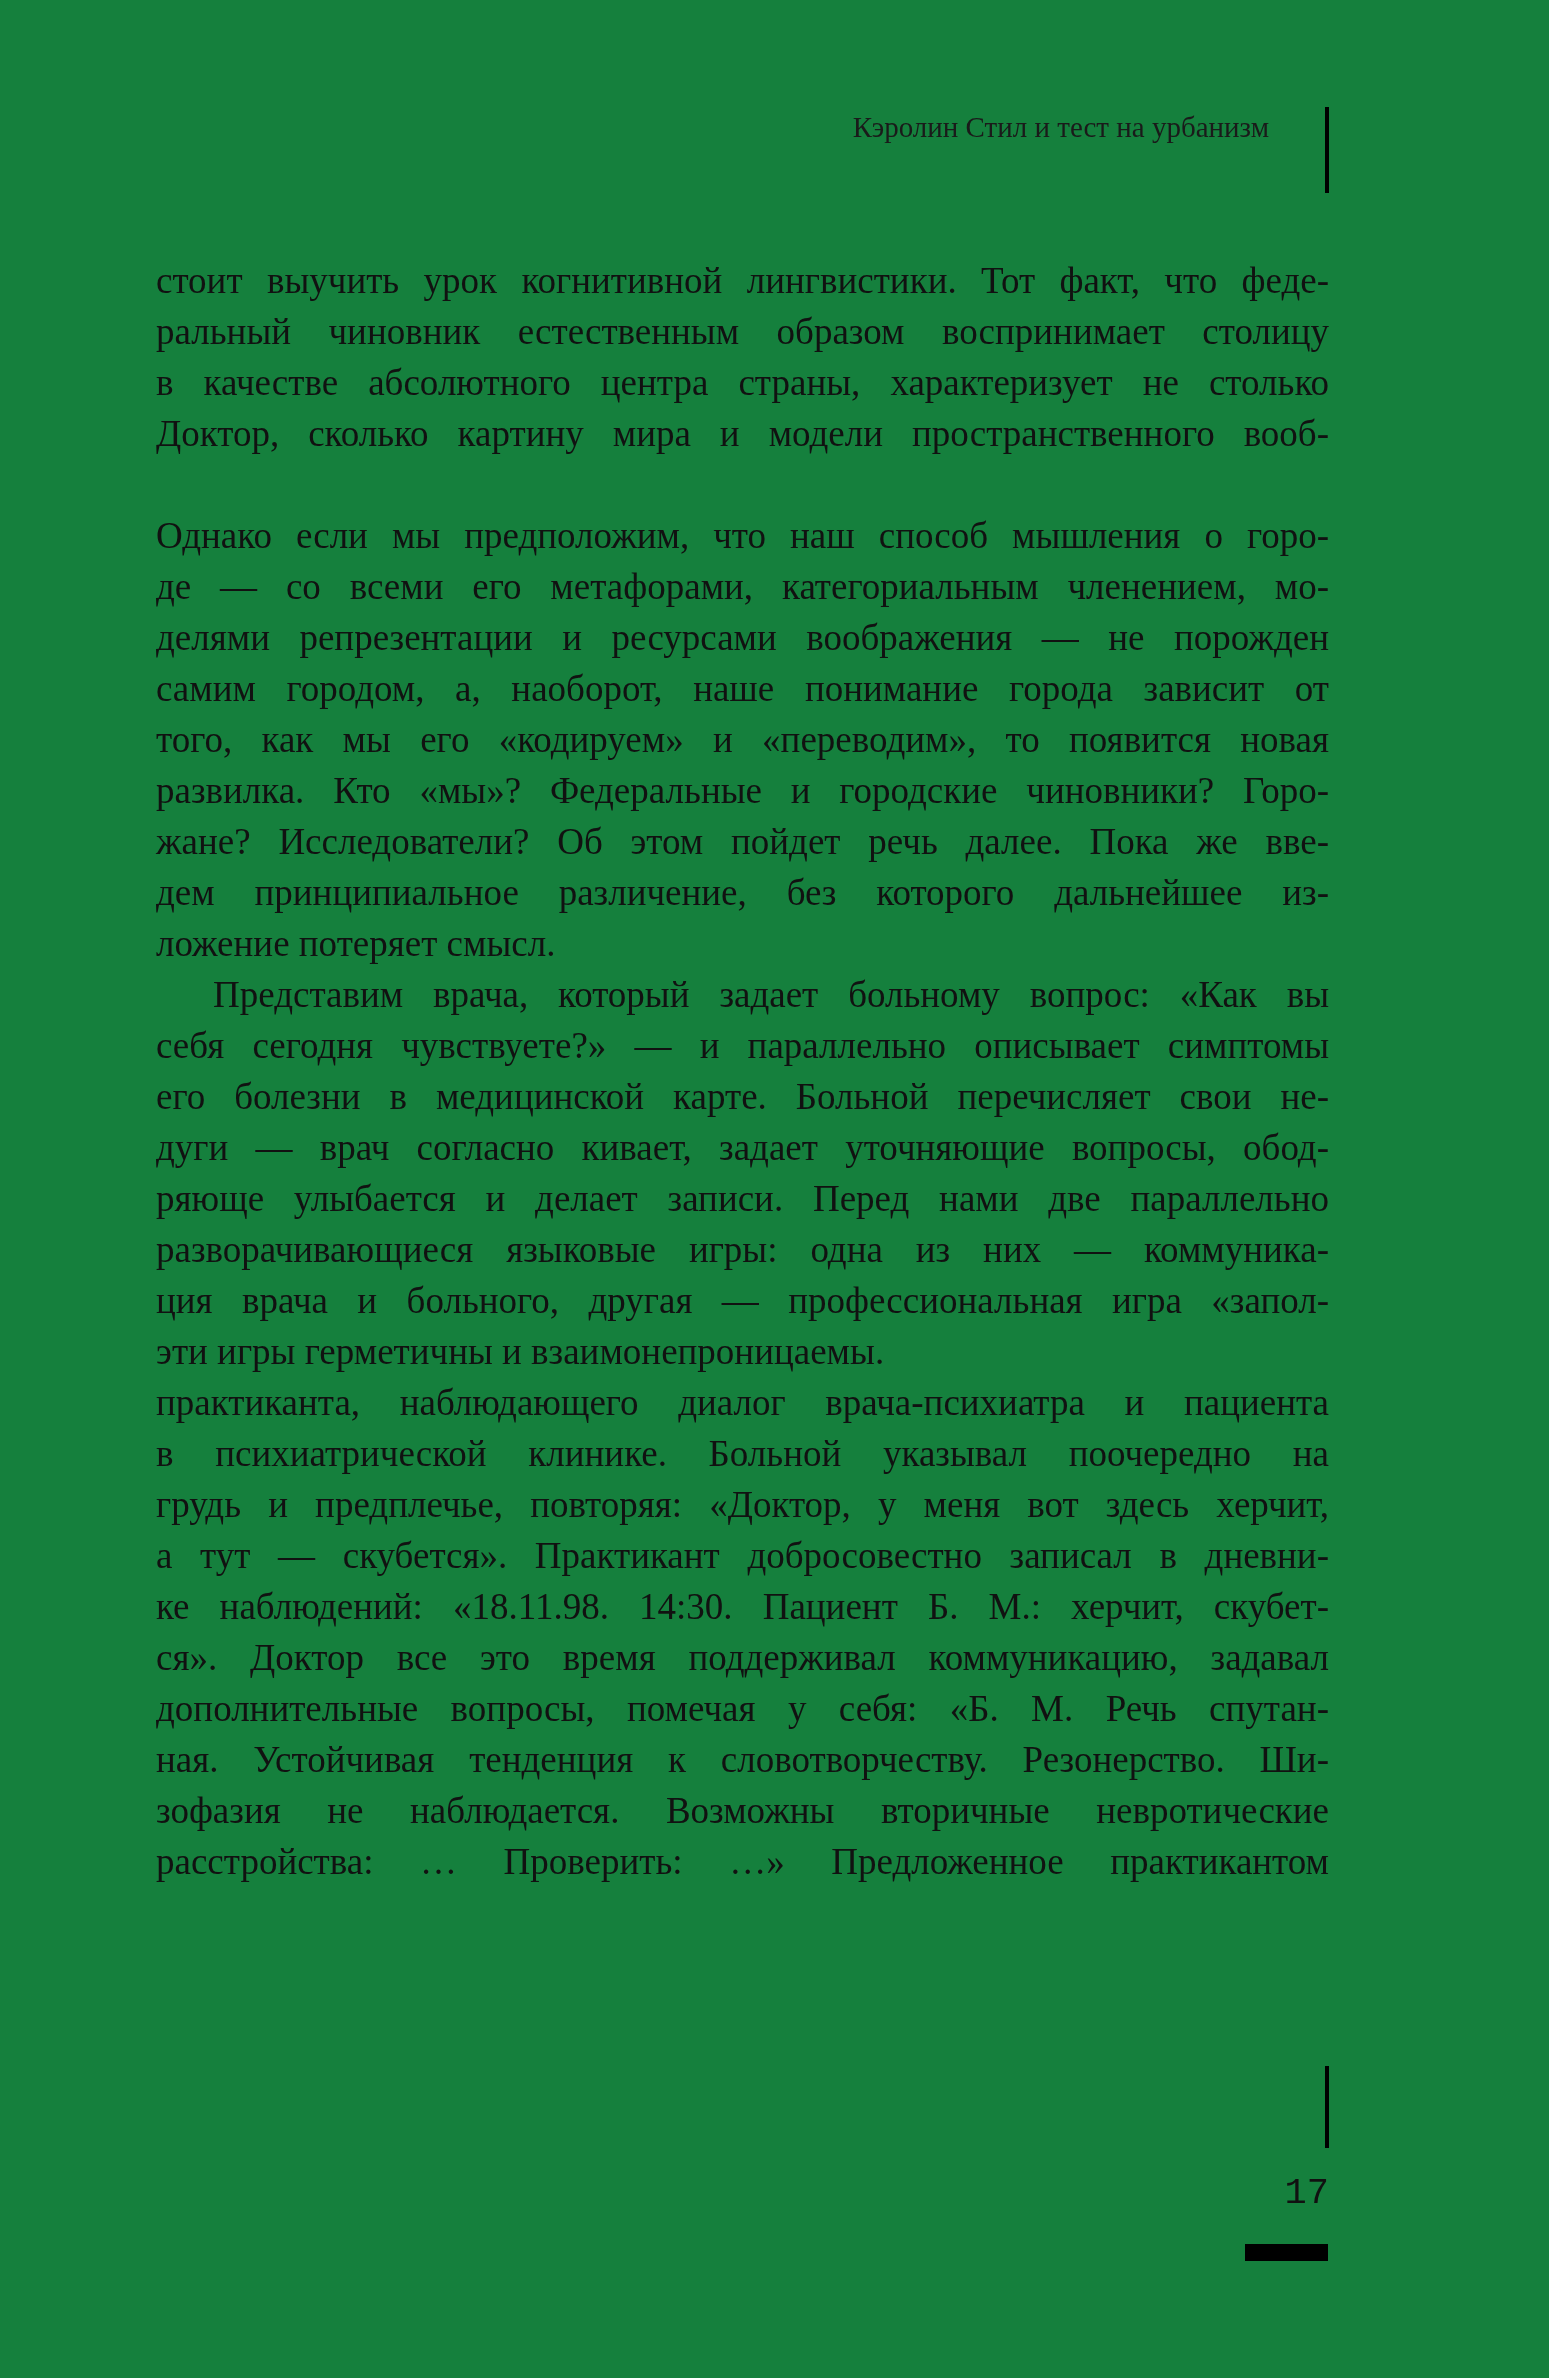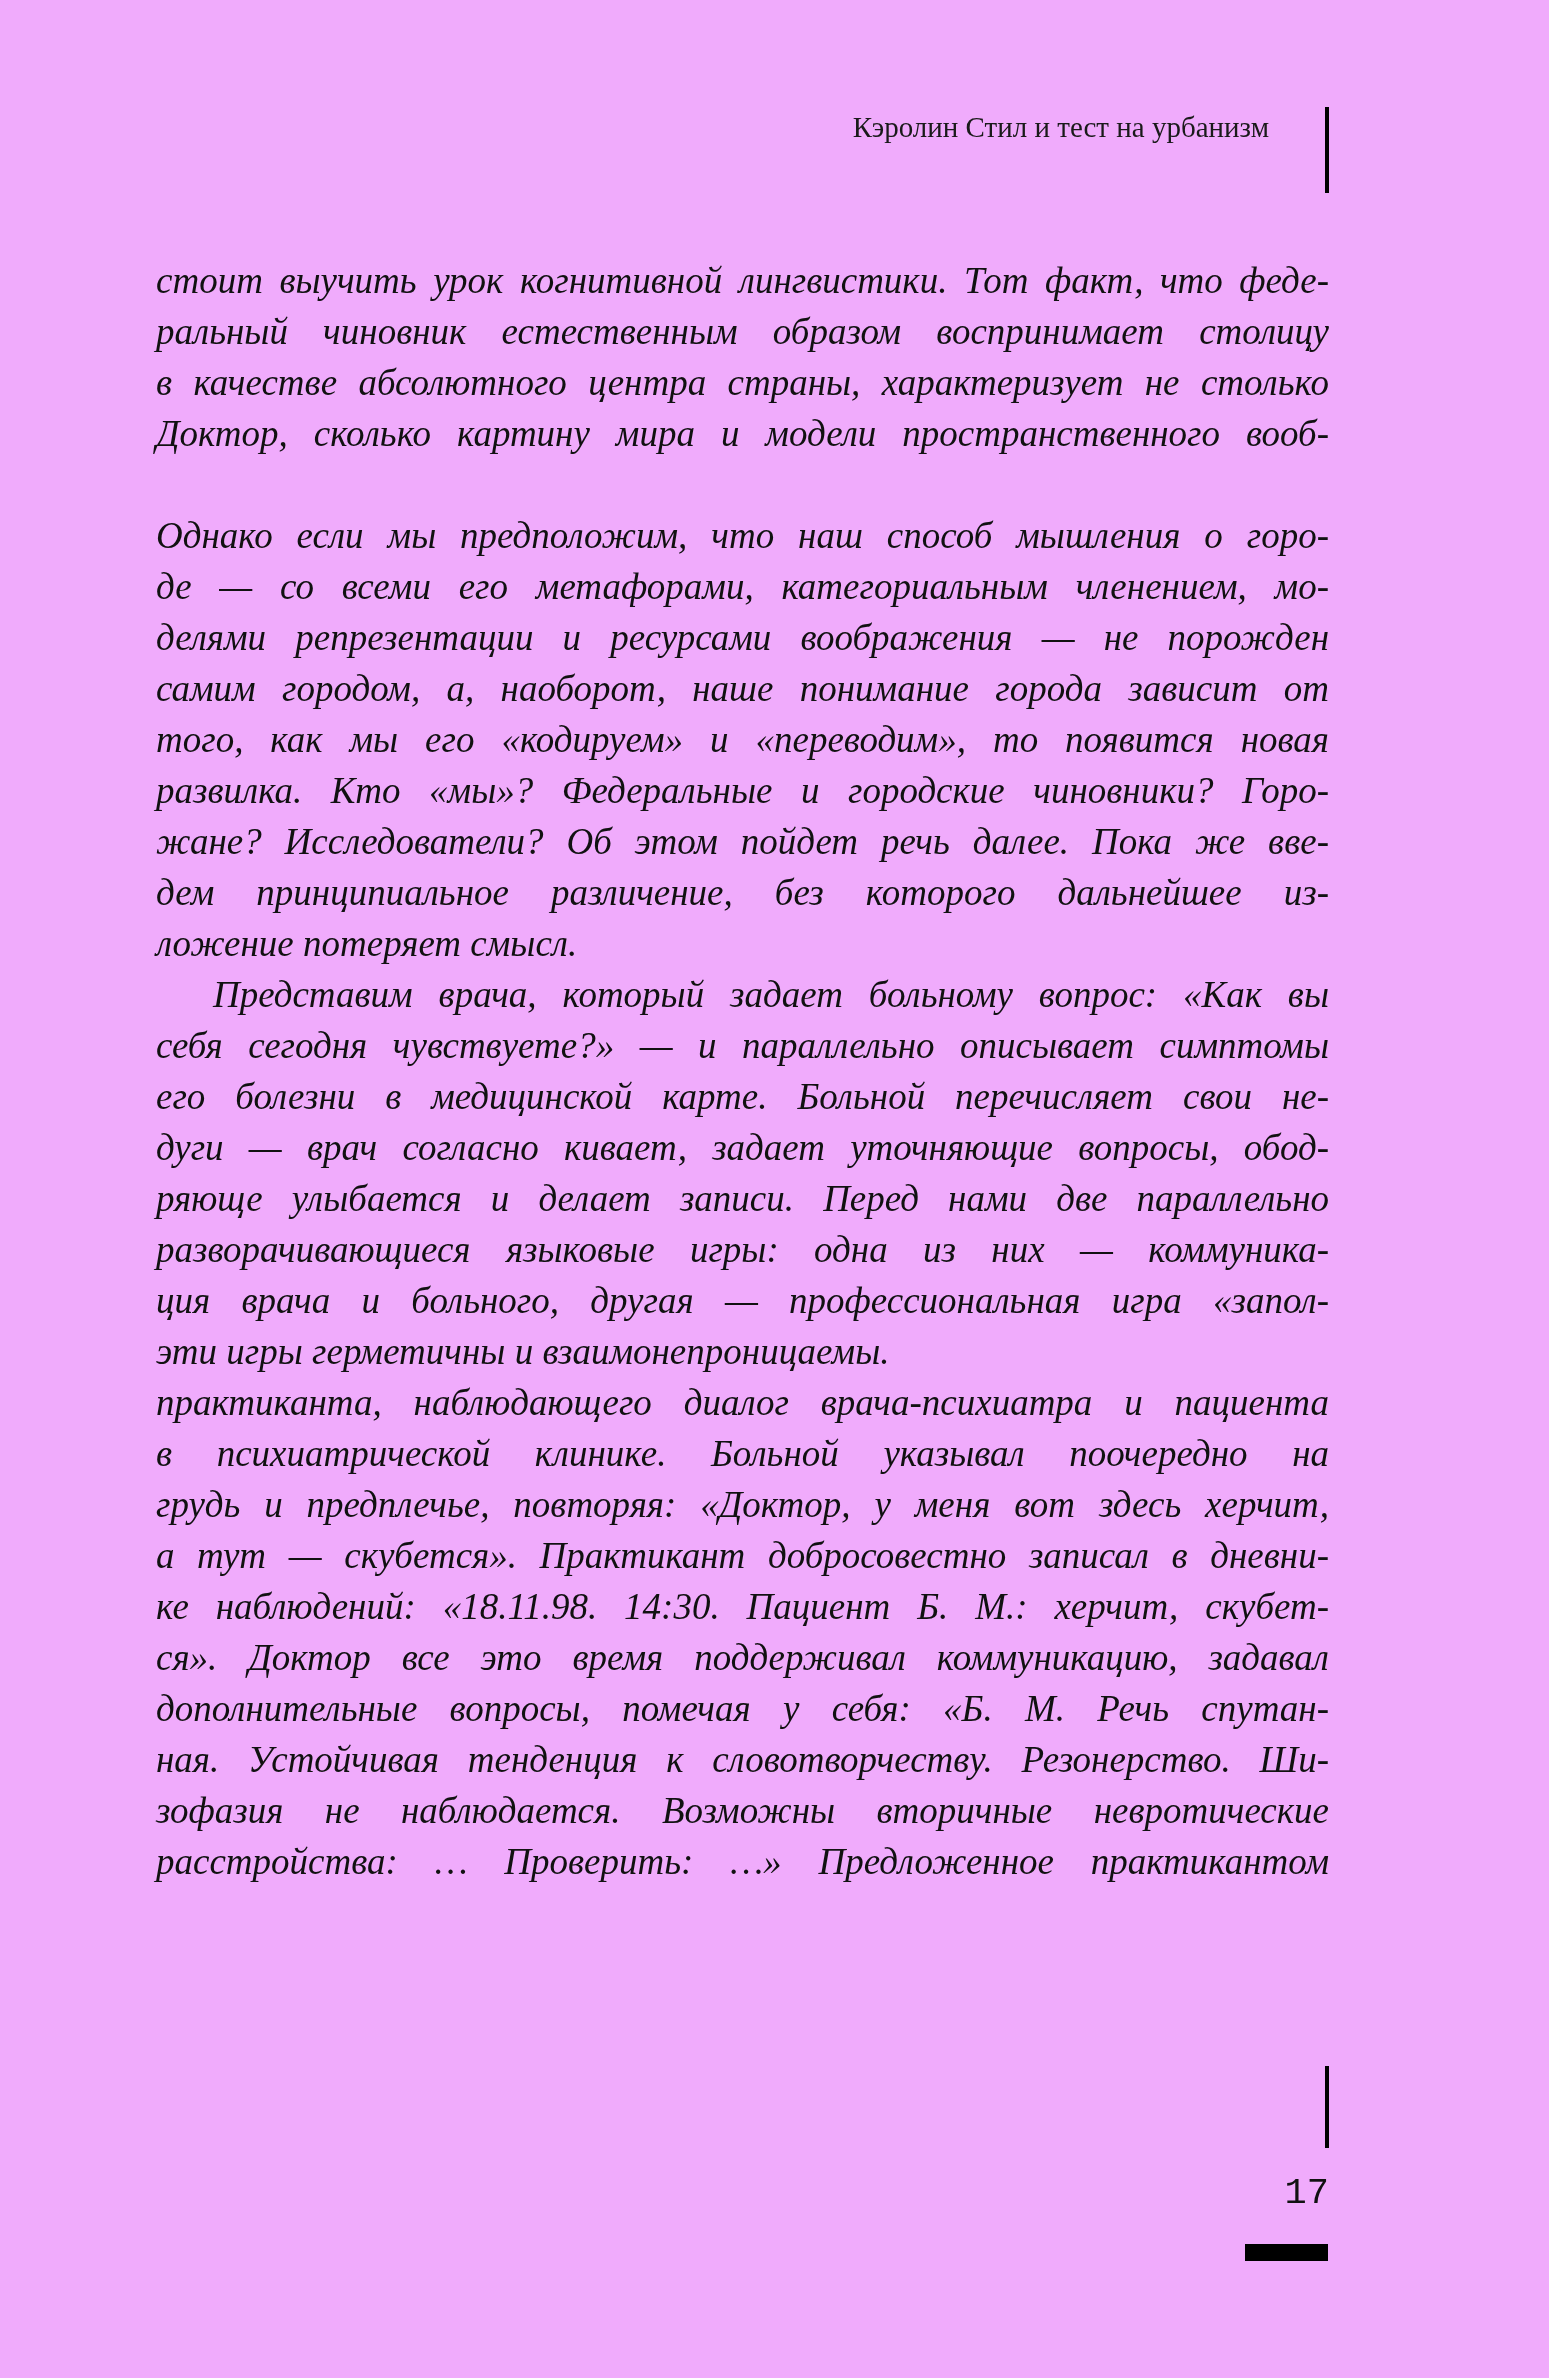--- a/index.html
+++ b/index.html
@@ -1,27 +1,27 @@
 <!DOCTYPE html>
 <html style="font-size:15px"><head>
 <meta charset="utf-8">
 <style>
   html, body { margin: 0; padding: 0; background: #ffffff; }
   body { width: 1550px; height: 2379px; position: relative; overflow: hidden; }
-  .page { position: absolute; left: 0; top: 0; width: 1550px; height: 2379px; background: #f0abfc; color: #111111; }
+  .page { position: absolute; left: 0; top: 0; width: 1550px; height: 2379px; background: #15803d; color: #111111; }
   .running-head {
     position: absolute; right: 281px; top: 111px;
     font-family: "Liberation Serif", "DejaVu Serif", serif;
     font-size: 29px; color: #1a1a1a; white-space: nowrap;
   }
   .head-rule { position: absolute; left: 1325px; top: 107px; width: 3.7px; height: 86px; background: #000; }
   .body-text {
     position: absolute; left: 156px; top: 255px; width: 1173px;
     font-family: "Liberation Serif", "DejaVu Serif", serif;
-    font-size: 37px; color: #111111; font-style: italic;
+    font-size: 37px; color: #111111;
   }
   .line {
     display: block; height: 51px; line-height: 51px;
     text-align: justify; text-align-last: justify; white-space: nowrap;
   }
   .line.last { text-align-last: left; }
   .line.indent { padding-left: 57px; }
   .para-gap { display: block; height: 51px; }
   .foot-rule { position: absolute; left: 1325px; top: 2066px; width: 3.7px; height: 82px; background: #000; }
   .page-number {

